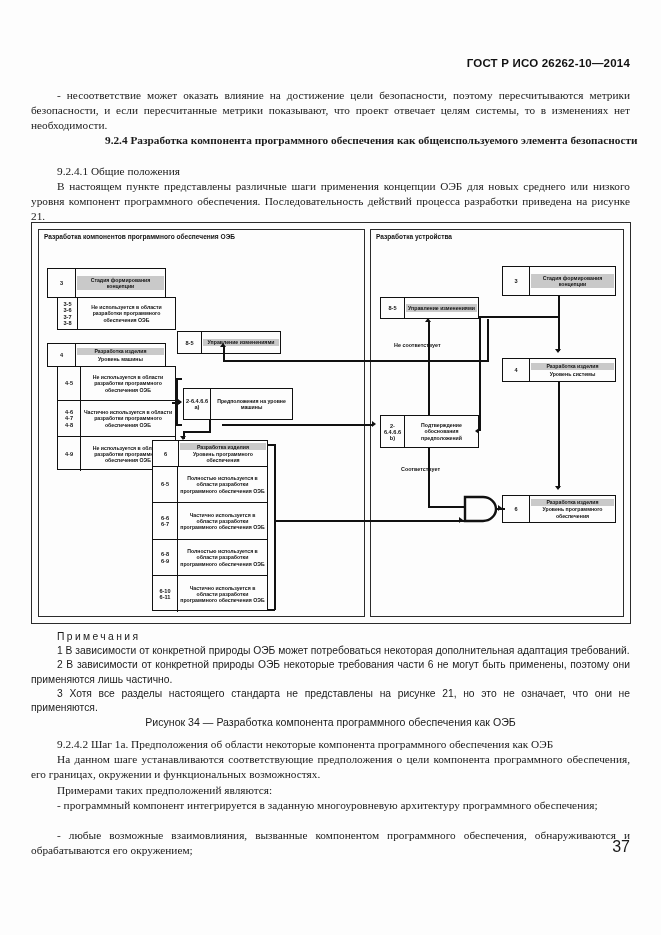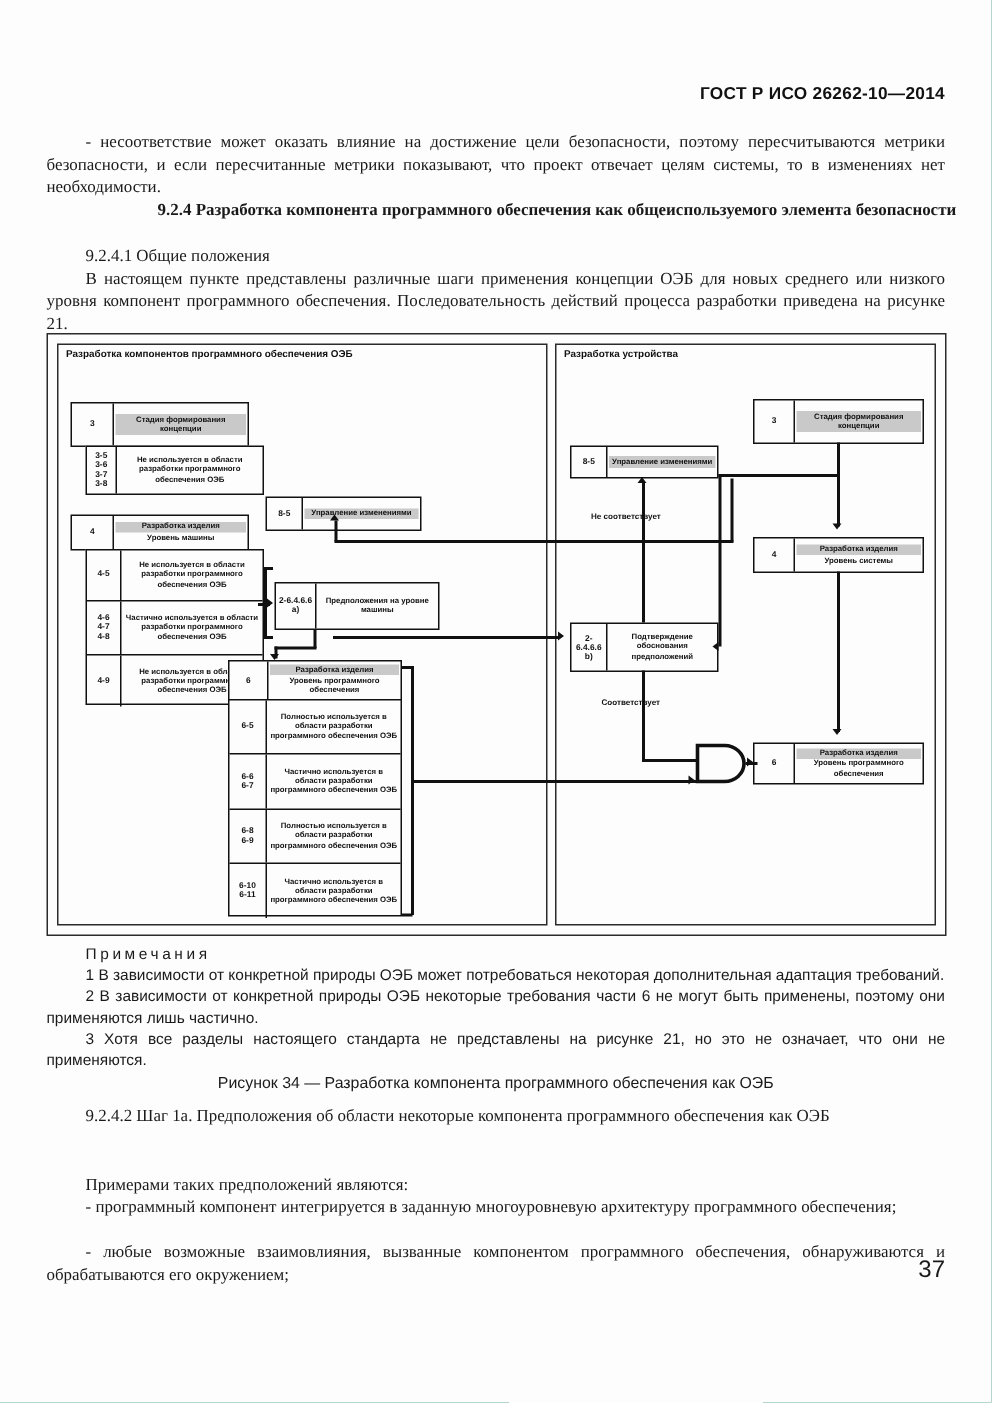--- a/index.html
+++ b/index.html
@@ -1,20 +1,20 @@
 <!DOCTYPE html>
 <html lang="ru"><head>
 <meta charset="utf-8">
 <style>
   html,body{margin:0;padding:0;background:#b4b4b4;}
   body{font-family:"Liberation Sans", sans-serif;}
   .page{
     position:relative;
     width:661px;height:935px;
-    background:#5eead4;
+    background:#e5e5e5;
     margin:0 auto;
     overflow:hidden;
     box-sizing:border-box;
   }
   .sheet{
     position:absolute;left:0;top:0;width:661px;height:935px;
     background:#fdfdfd;
   }
   .header{
     position:absolute;right:31px;top:57px;
@@ -345,20 +345,23 @@
     <p><span class="ind"></span><span>2 В зависимости от конкретной природы ОЭБ некоторые требования части 6 не могут быть применены, поэтому они применяются лишь частично.</span></p>
     <p><span class="ind"></span><span>3 Хотя все разделы настоящего стандарта не представлены на рисунке 21, но это не означает, что они не применяются.</span></p>
   </div>
 
   <div class="caption">Рисунок 34 — Разработка компонента программного обеспечения как ОЭБ</div>
 
   <div class="body-text" style="top:737px;">
     <p><span class="ind"></span><span>9.2.4.2 Шаг 1a. Предположения об области некоторые компонента программного обеспечения как ОЭБ</span></p>
   </div>
 
+  <div class="body-text" style="top:752px;">
+    <p><span class="ind"></span><span>На данном шаге устанавливаются соответствующие предположения о цели компонента программного обеспечения, его границах, окружении и функциональных возможностях.</span></p>
+  </div>
 
   <div class="body-text" style="top:783px;">
     <p><span class="ind"></span><span>Примерами таких предположений являются:</span></p>
   </div>
 
   <div class="body-text" style="top:798px;">
     <p><span class="ind"></span><span>- программный компонент интегрируется в заданную многоуровневую архитектуру программного обеспечения;</span></p>
   </div>
 
   <div class="body-text" style="top:828px;">

